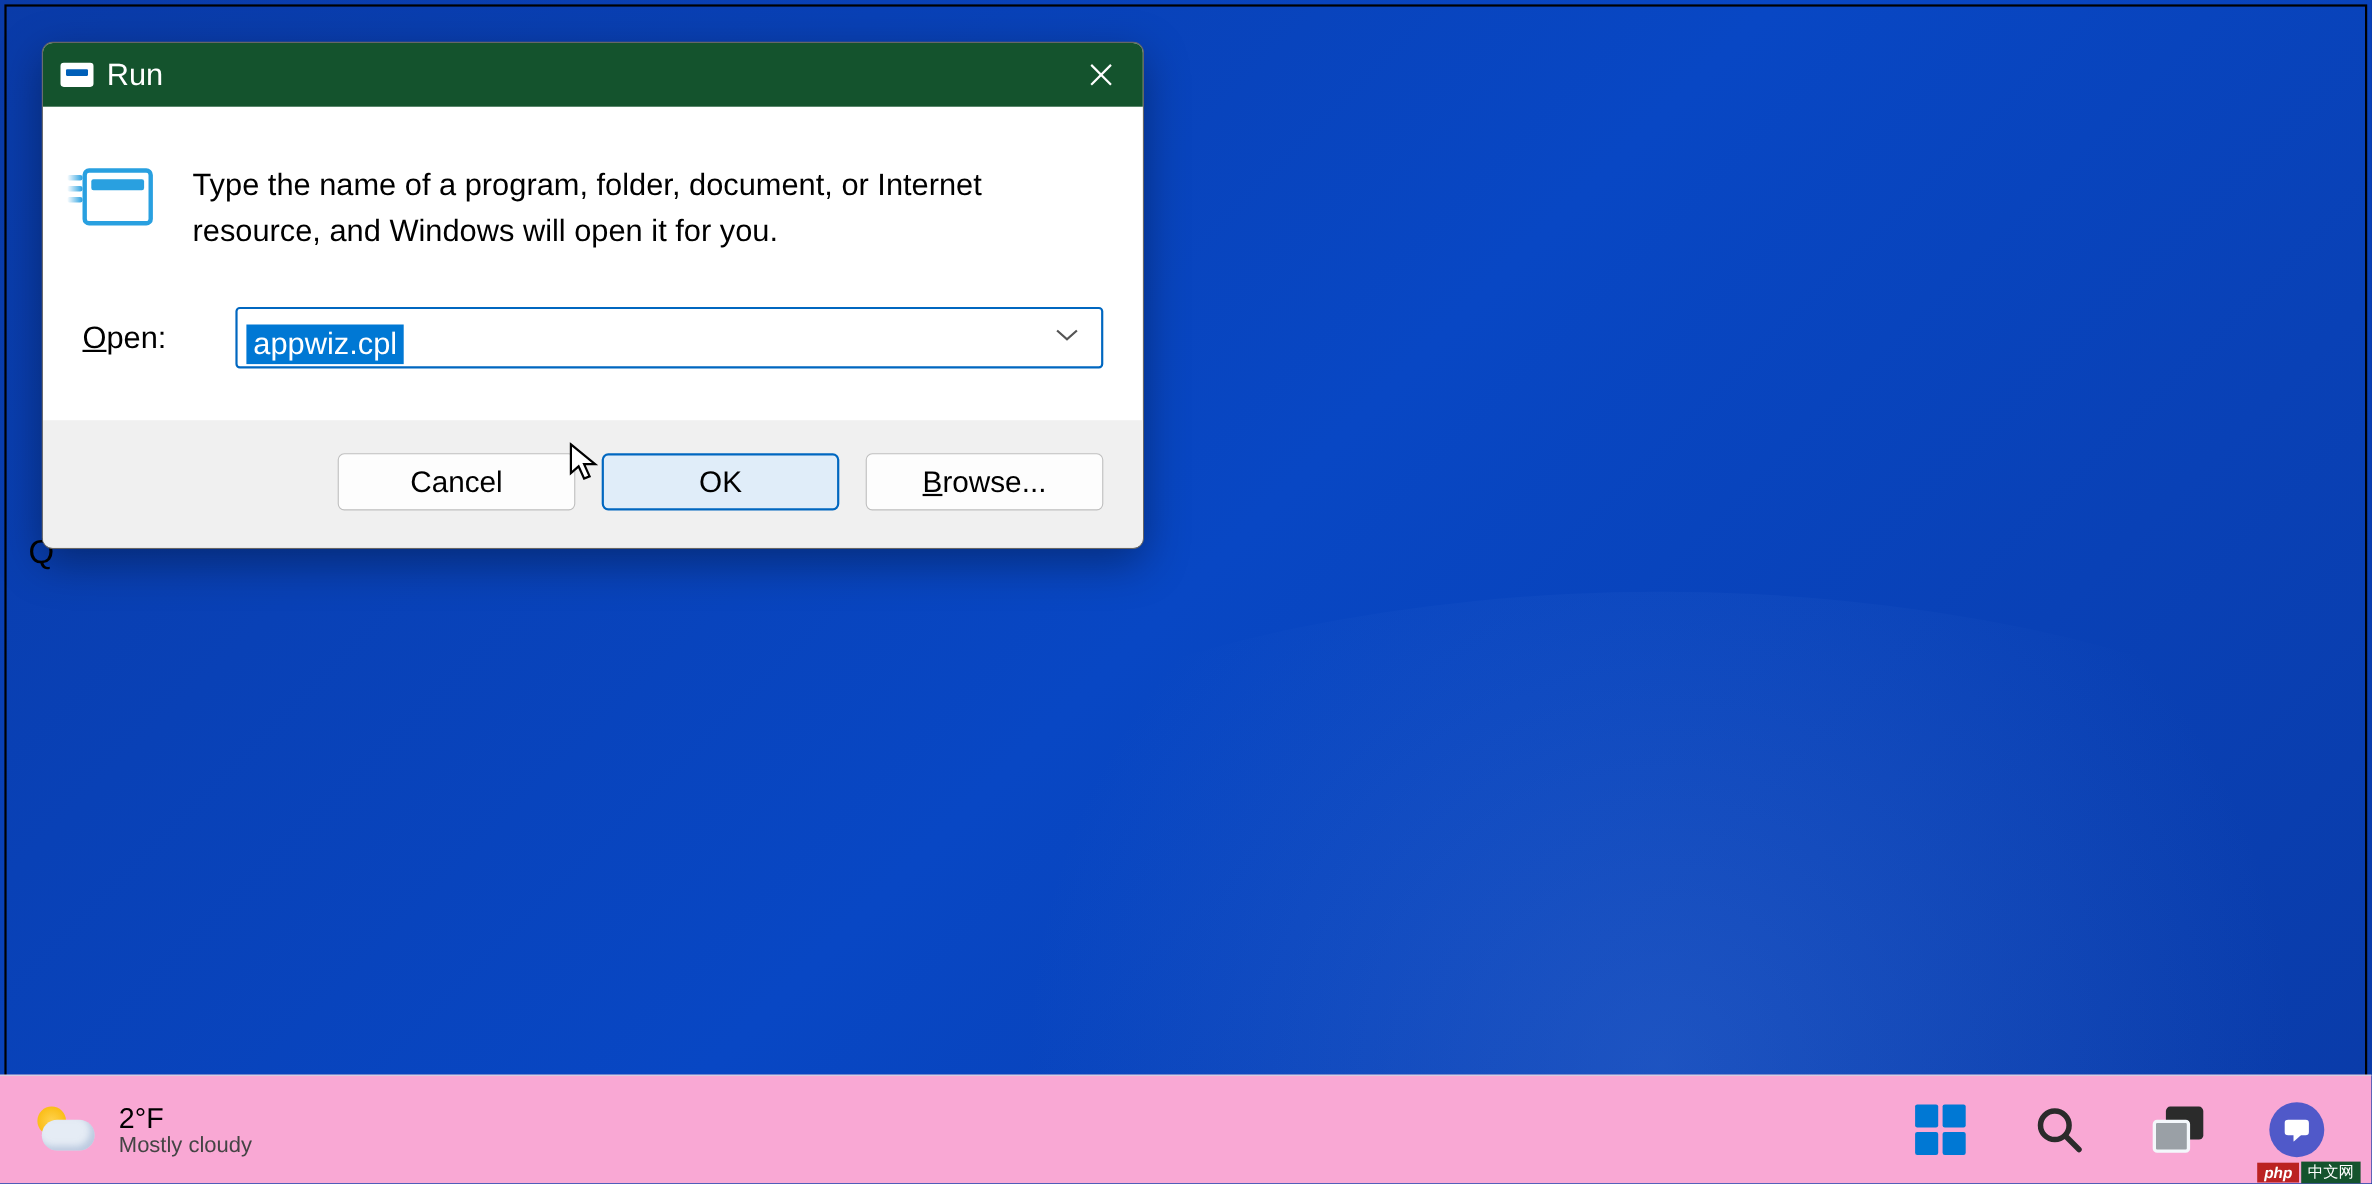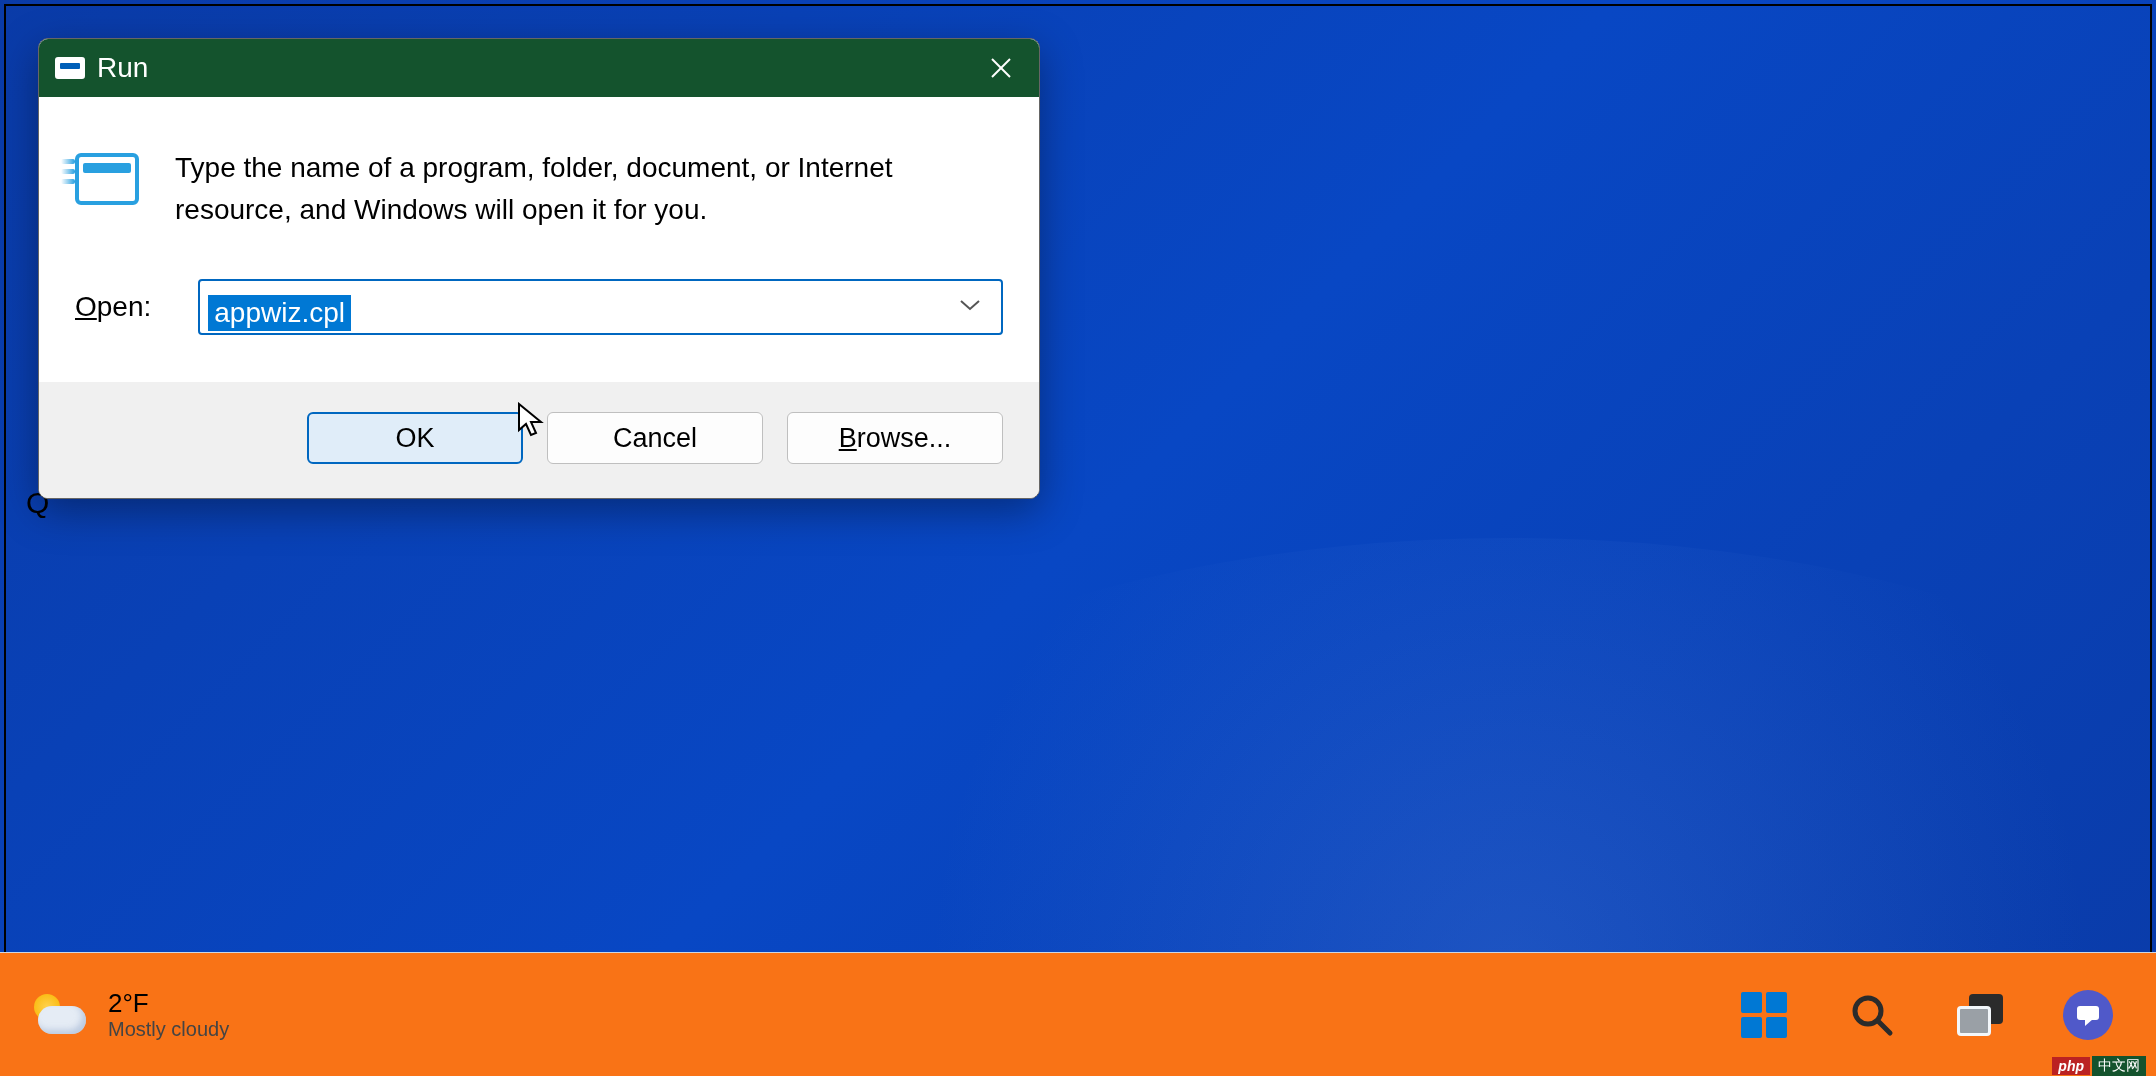--- a/index.html
+++ b/index.html
@@ -127,21 +127,21 @@
   .desc-text {
     font-size: 28px;
     color: #000;
     line-height: 1.5;
     max-width: 740px;
   }
 
   .open-row {
     display: flex;
     align-items: center;
-    gap: 47px;
+    gap: 63px;
   }
   .open-label {
     font-size: 28px;
     color: #000;
   }
   .open-label .u { text-decoration: underline; }
   .combo {
     flex: 1;
     height: 56px;
     border: 2px solid #0067c0;
@@ -196,22 +196,22 @@
     position: absolute;
     bottom: 60px; left: 478px;
     width: 28px; height: 36px;
     pointer-events: none;
   }
 
   
   .taskbar {
     position: absolute;
     bottom: 0; left: 0; right: 0;
-    height: 124px;
-    background: #f97316;
+    height: 99px;
+    background: #f9a8d4;
     border-top: 1px solid #d0d7e2;
     display: flex;
     align-items: center;
     padding: 0 40px 0 30px;
   }
   .weather {
     display: flex;
     align-items: center;
     gap: 20px;
   }
@@ -337,22 +337,22 @@
         <span class="caret">
           <svg width="22" height="14" viewBox="0 0 22 14">
             <polyline points="2,3 11,11 20,3"></polyline>
           </svg>
         </span>
       </div>
     </div>
   </div>
 
   <div class="button-area">
+    <div class="btn">Cancel</div>
     <div class="btn primary">OK</div>
-    <div class="btn">Cancel</div>
     <div class="btn">
         <span class="u">B</span>
         <span>rowse...</span>
       </div>
   </div>
 
   <svg class="cursor" viewBox="0 0 28 36">
     <path d="M2 2 L2 28 L9 22 L14 33 L19 31 L14 20 L24 20 Z" fill="#fff" stroke="#000" stroke-width="2"></path>
   </svg>
 </div>

